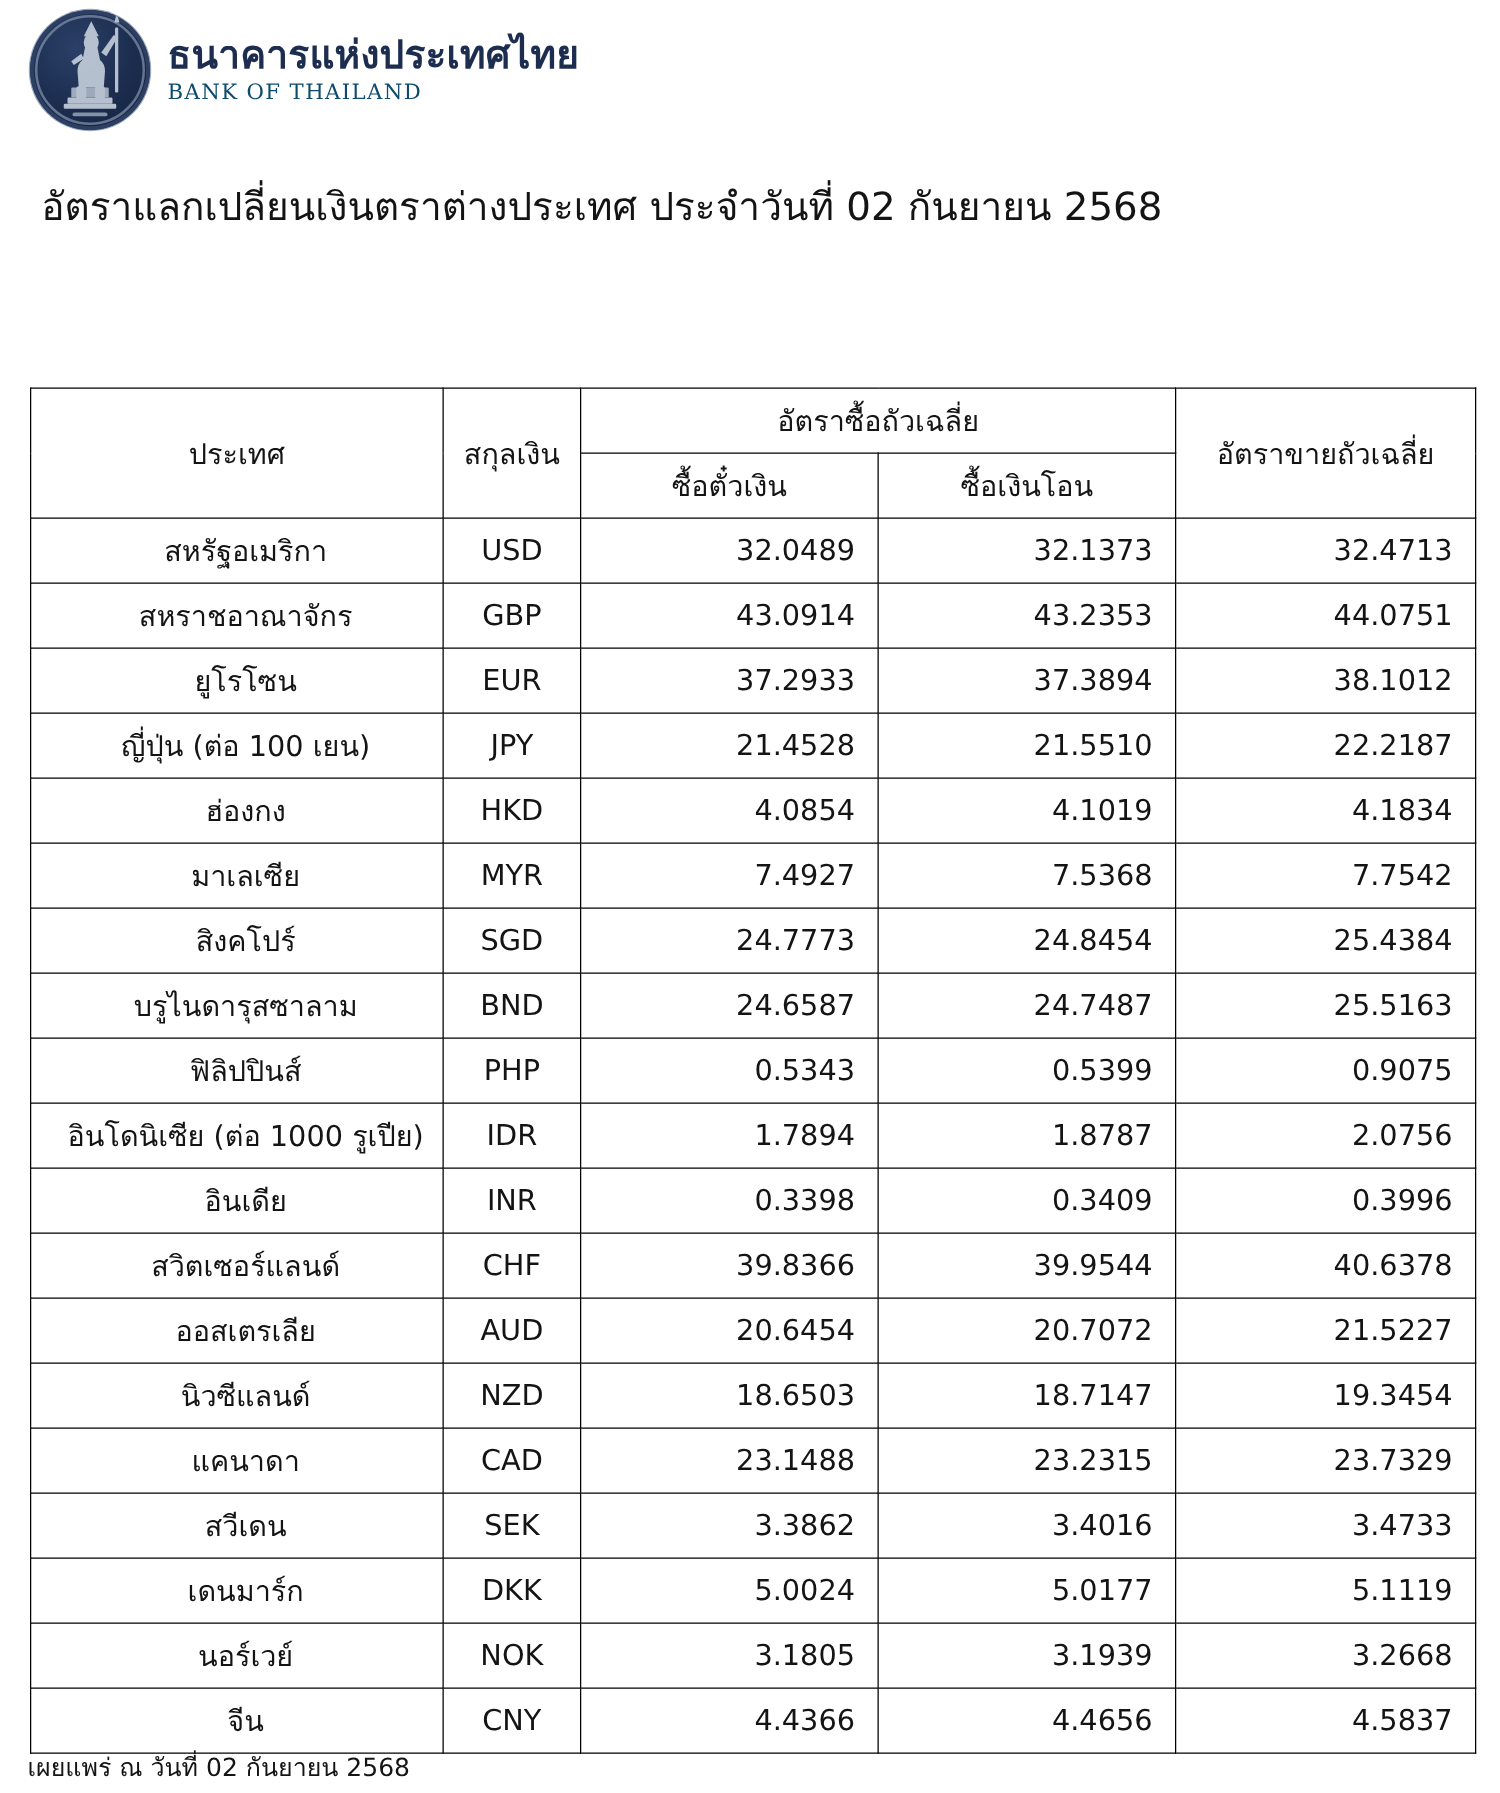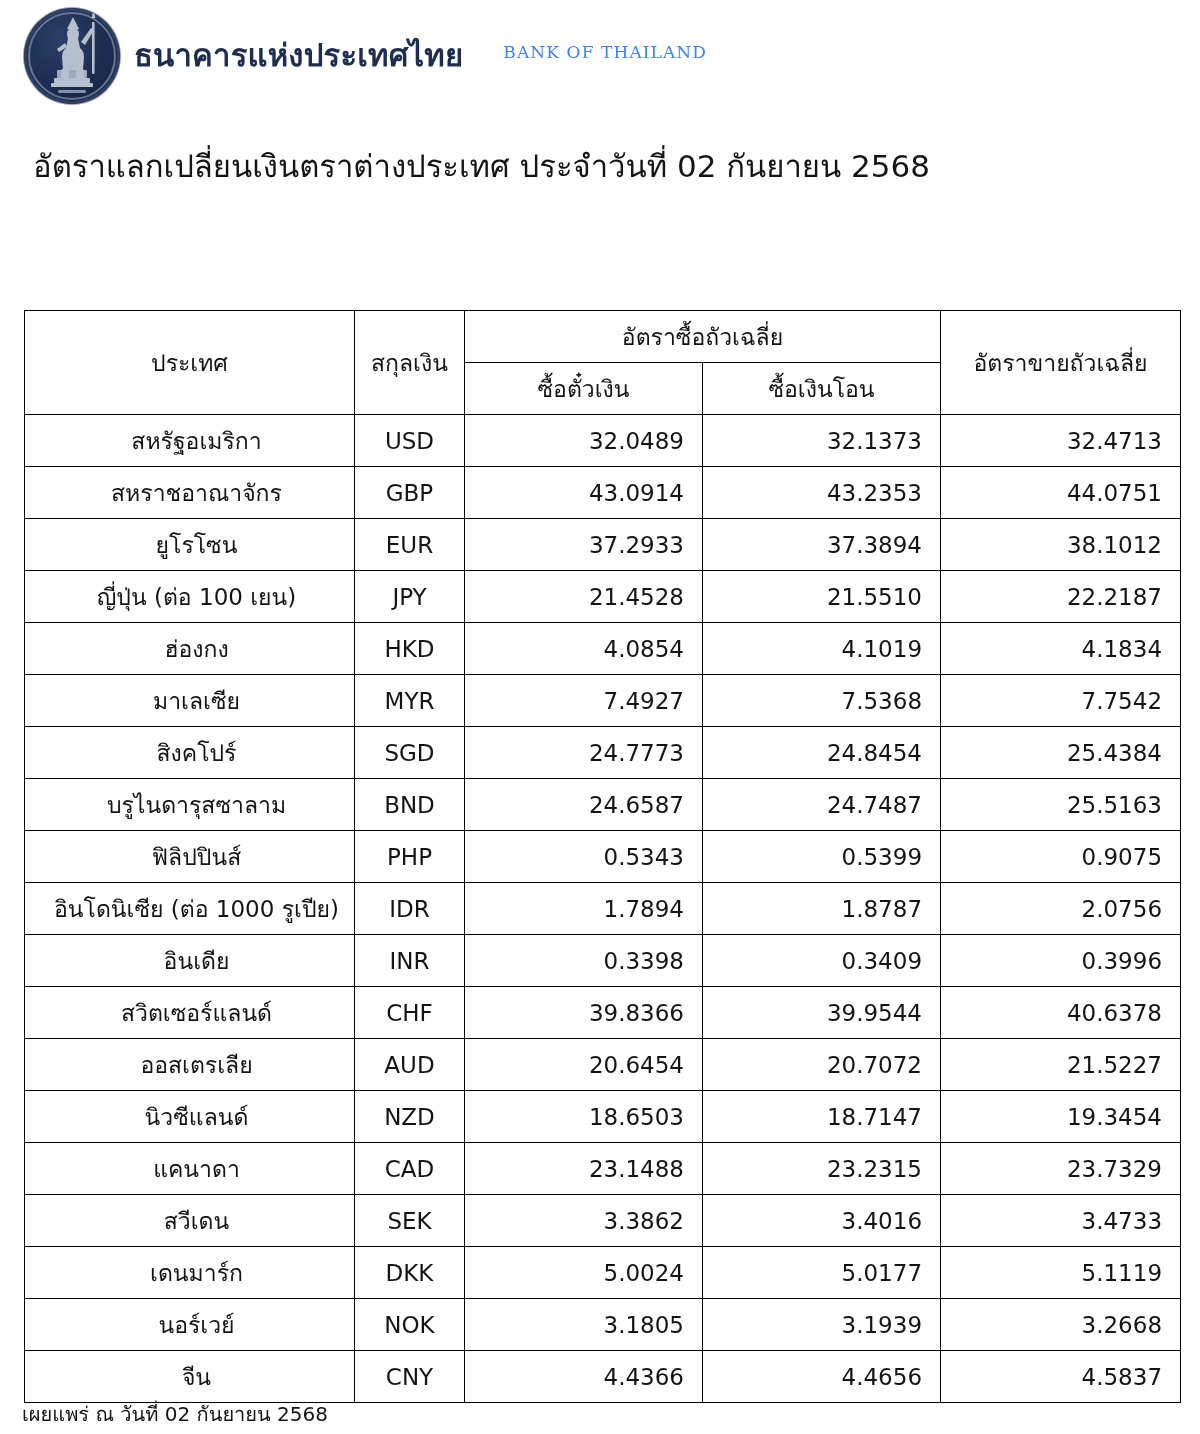--- a/index.html
+++ b/index.html
@@ -38,38 +38,37 @@
   }
   .bot-seal .ring {
     position: absolute;
     inset: 4px;
     border-radius: 50%;
     border: 2px solid #7e8da8;
     opacity: .75;
   }
   .bot-seal svg { position: absolute; inset: 0; }
 
-  .wordmark { display: flex; justify-content: center; }
+  .wordmark { display: flex; flex-direction: column; justify-content: center; }
   .wordmark .thai {
     font-size: 31px;
     line-height: 1.08;
     font-weight: 700;
     color: #1d2d50;
     letter-spacing: .2px;
     white-space: nowrap;
   }
   .wordmark .eng {
     font-family: "DejaVu Serif", "Liberation Serif", serif;
     font-size: 17px;
     line-height: 1.2;
     letter-spacing: 1.1px;
-    color: #3b82f6;
+    color: #0c4a6e;
     margin-top: 3px;
     white-space: nowrap;
-    margin-left: 40px;
   }
 
   
   .title-block {
     position: absolute;
     left: 0;
     top: 146px;
     width: 963px;
     text-align: center;
   }

